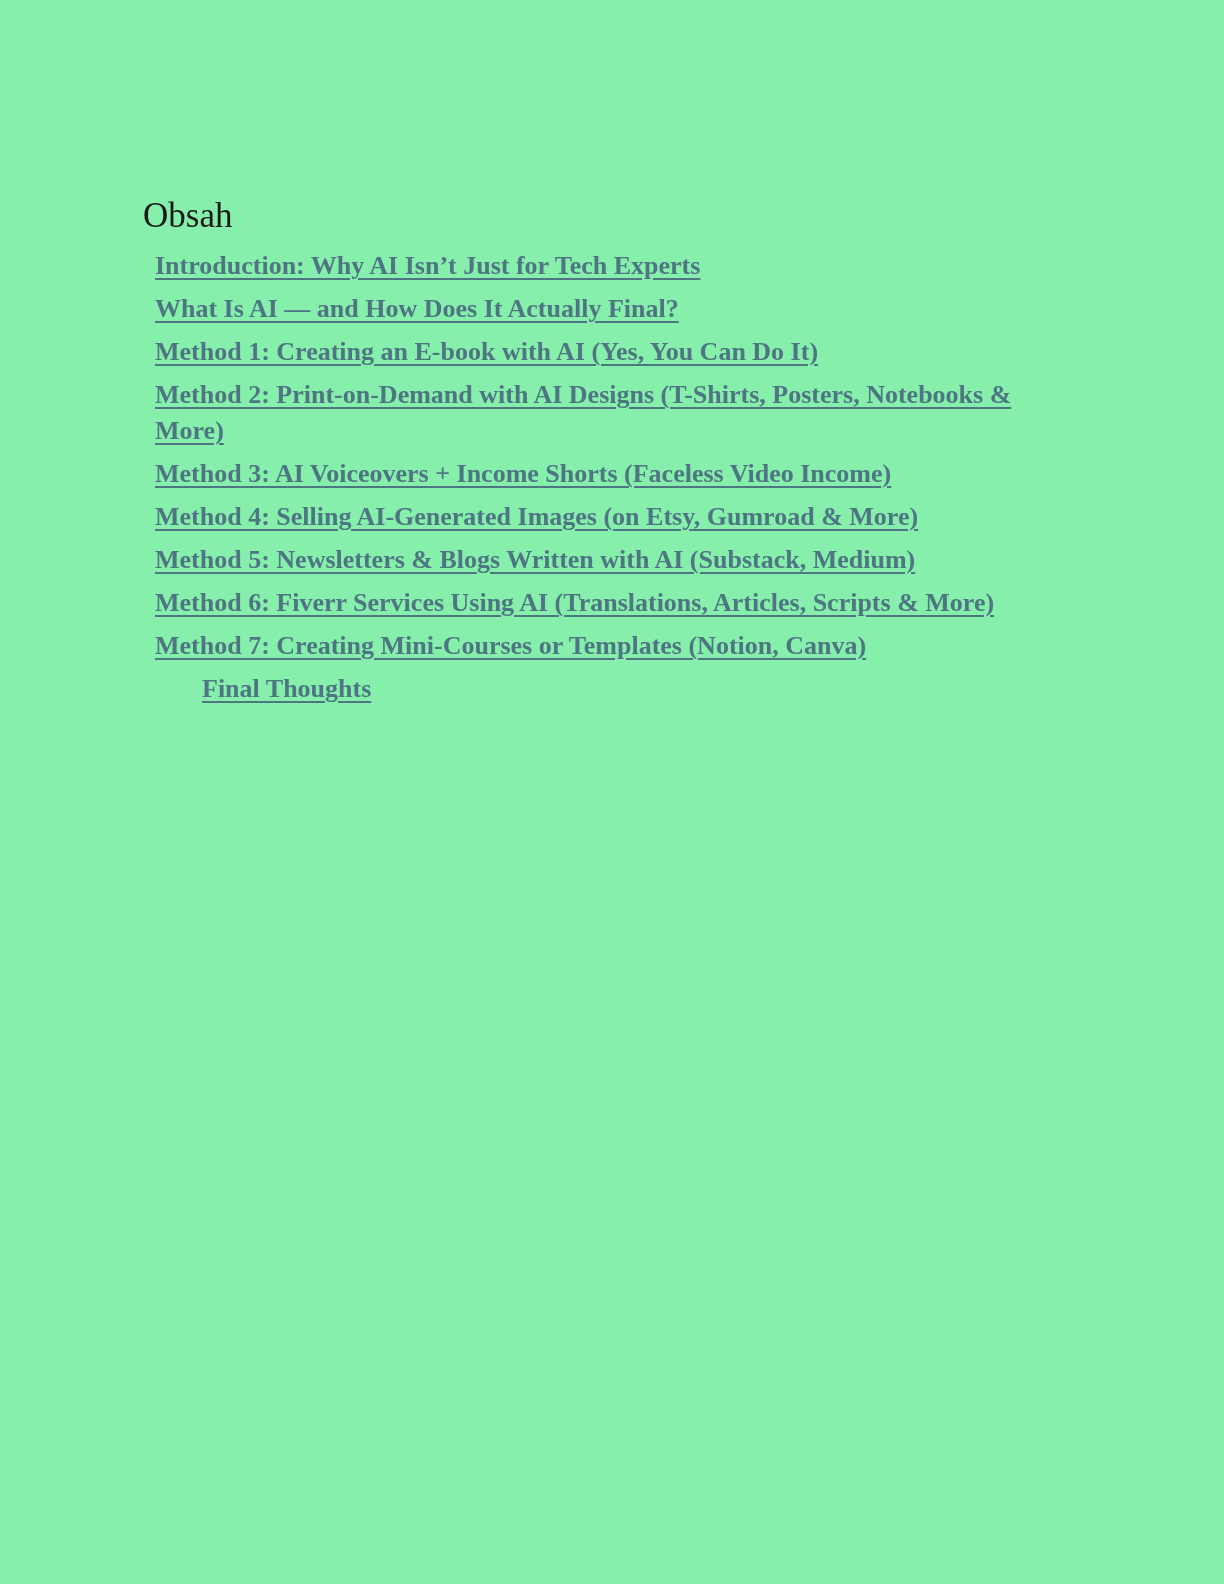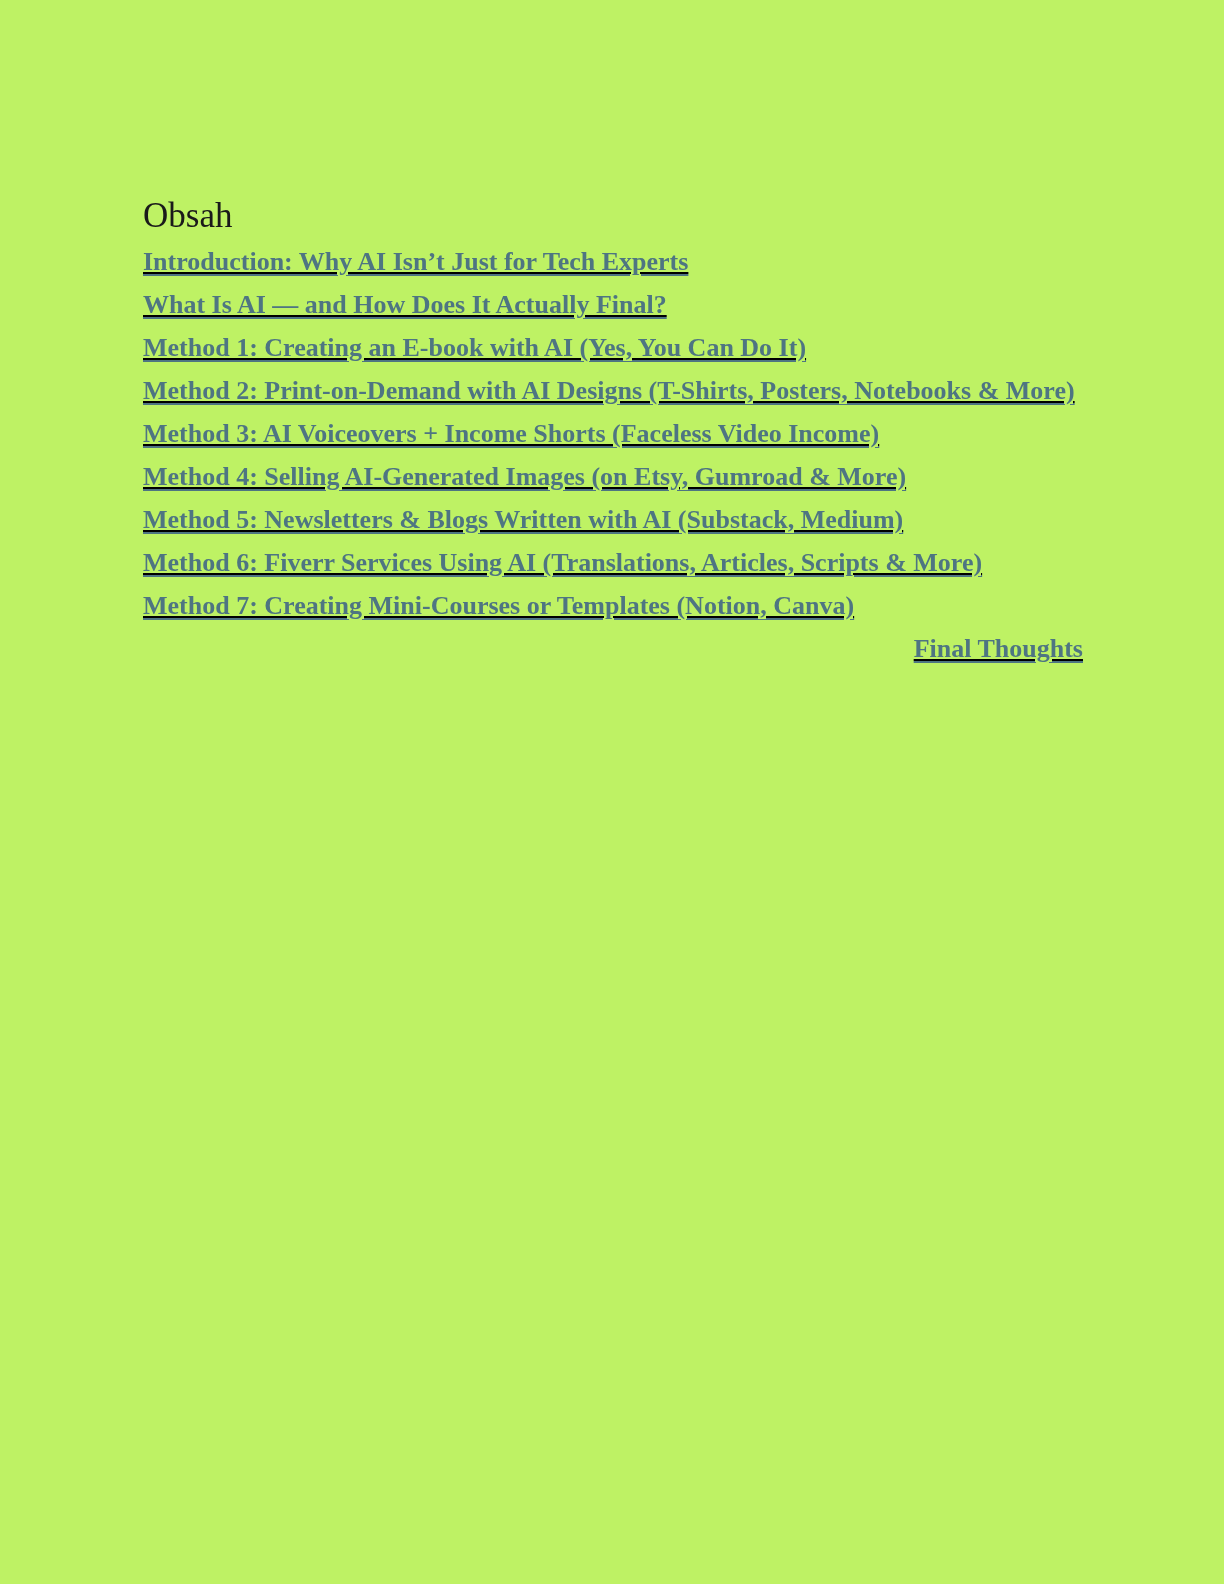--- a/index.html
+++ b/index.html
@@ -4,55 +4,53 @@
 <style>
   html, body {
     margin: 0;
     padding: 0;
     background: #ffffff;
   }
   .page {
     position: relative;
     width: 1224px;
     height: 1584px;
-    background: #bef264;
+    background: #86efac;
     box-sizing: border-box;
     padding: 196px 141px 0 143px;
     font-family: "Liberation Serif", serif;
     overflow: hidden;
   }
   .doc-title {
     font-family: "Liberation Serif", serif;
     font-size: 35px;
     font-weight: 400;
     color: #1a1a1a;
     line-height: 1.15;
     margin: 0 0 8px 0;
   }
   .toc {
-    margin: 0;
+    margin: 12px;
     padding: 0;
-    text-decoration: underline;
   }
   .toc-line {
     margin: 0 0 7px 0;
     font-size: 26px;
     font-weight: 700;
     line-height: 36px;
   }
   .toc-line a {
     color: #4e7582;
     text-decoration: underline;
     text-decoration-thickness: 2px;
     text-underline-offset: 4px;
     cursor: pointer;
   }
   .toc-line.indented {
     padding-left: 47px;
-    text-align: right;
   }
 </style>
 </head>
 <body>
 
 <div class="page">
   <h1 class="doc-title">Obsah</h1>
 
   <div class="toc">
     <p class="toc-line"><a>Introduction: Why AI Isn’t Just for Tech Experts</a></p>

